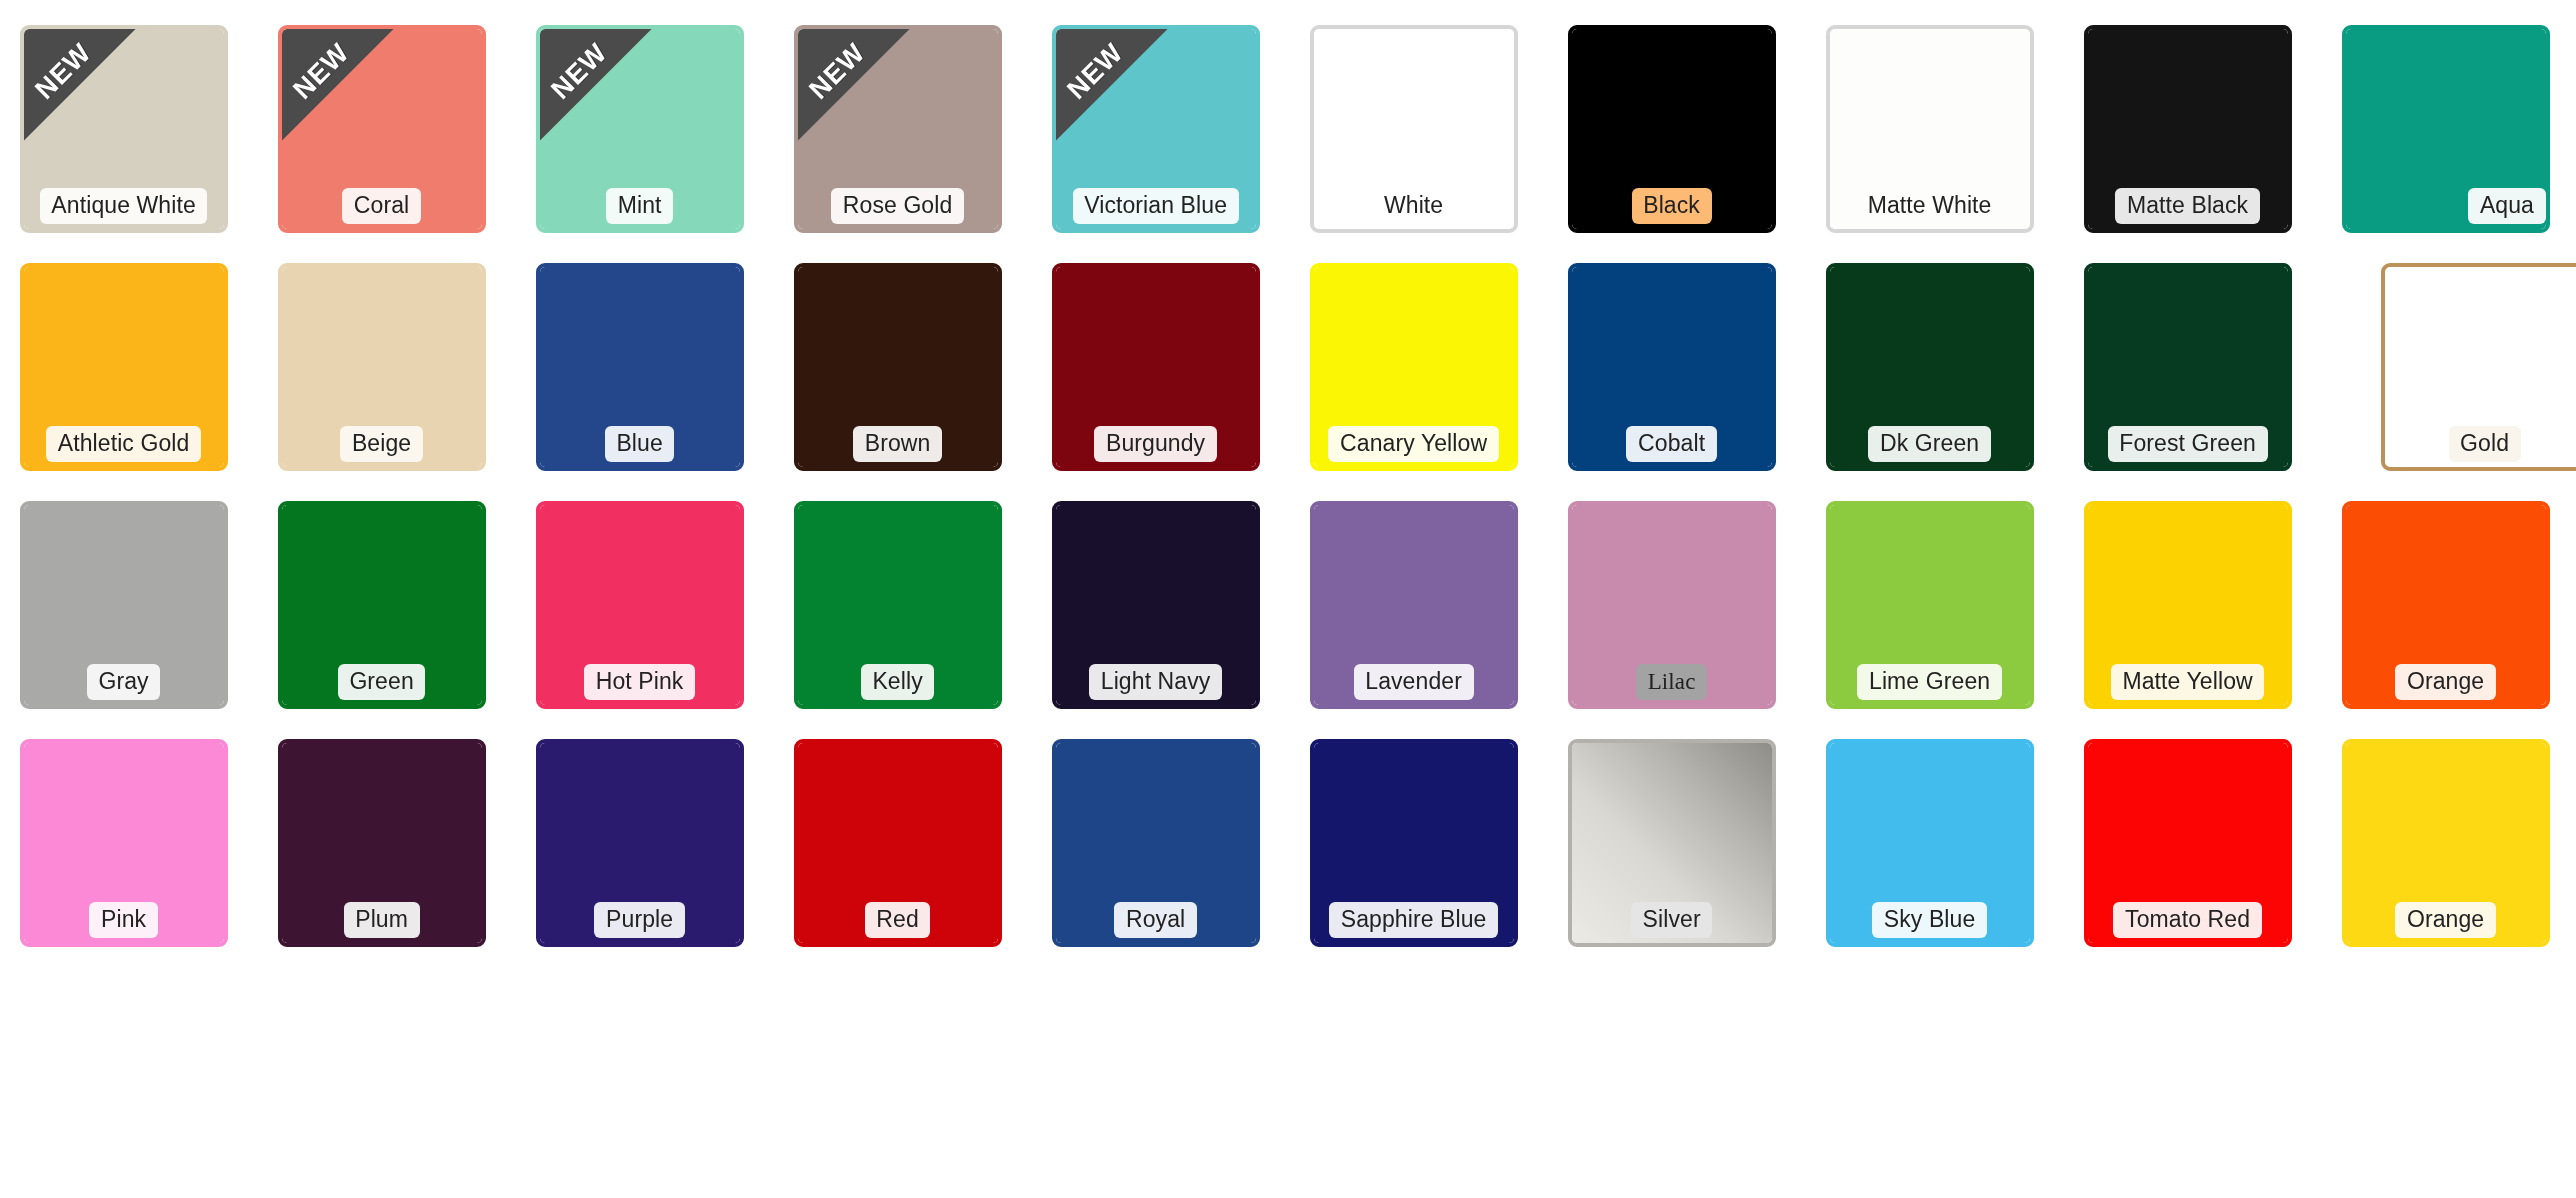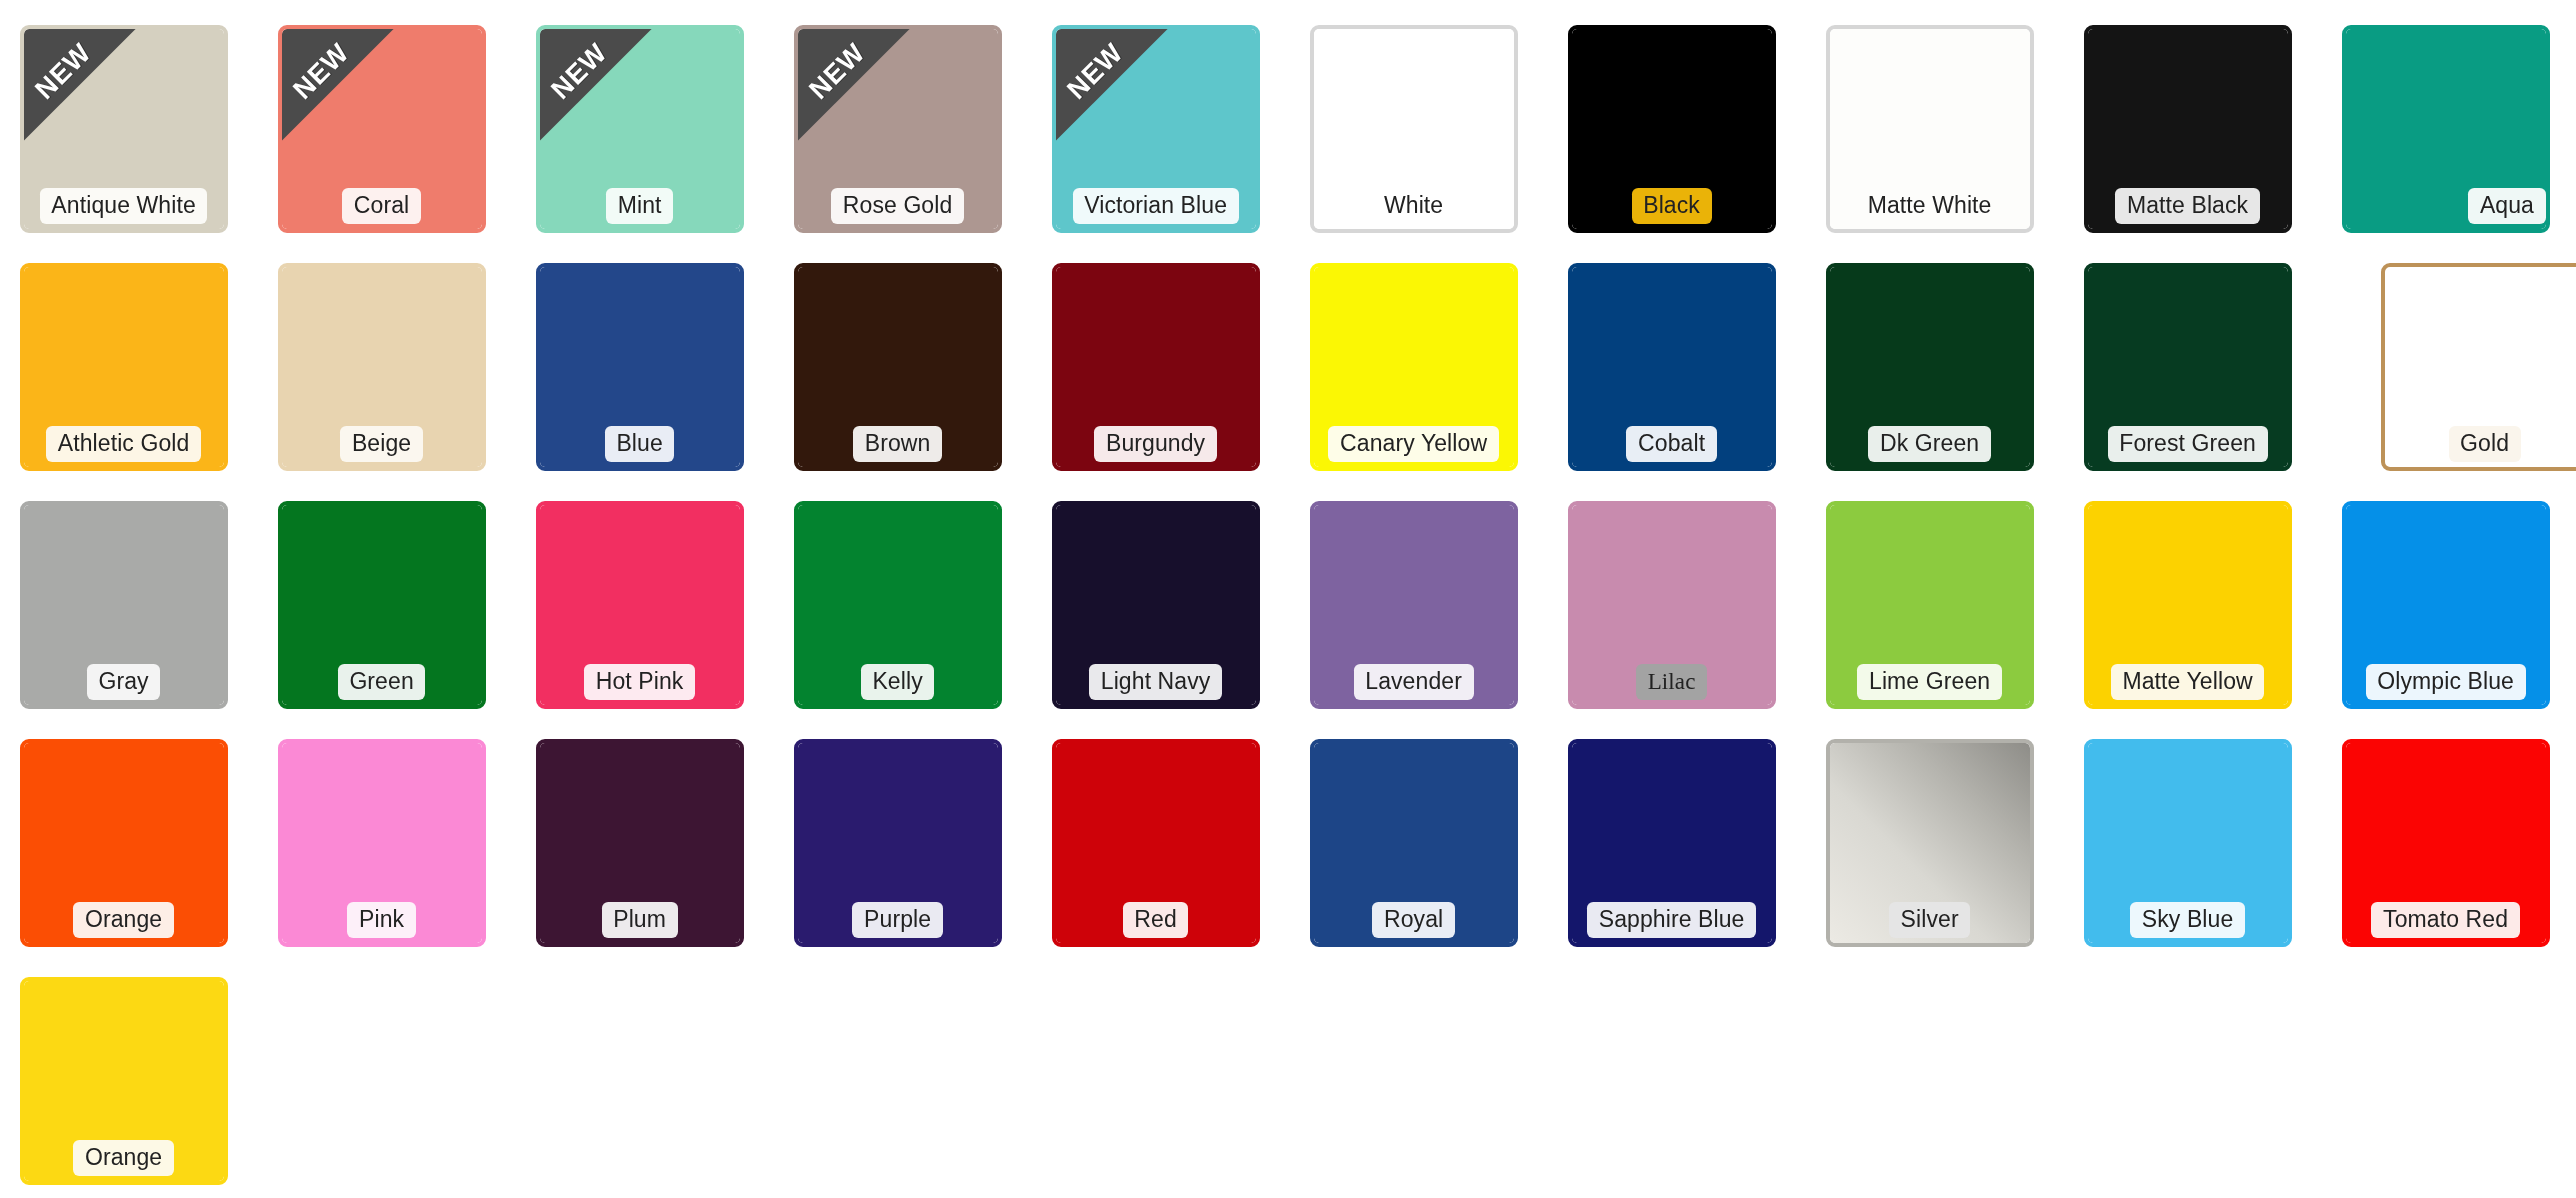--- a/index.html
+++ b/index.html
@@ -138,21 +138,21 @@
         <div class="new-text">NEW</div>
       </div>
       <span class="swatch-label" style="background-color: rgb(240, 250, 251);">Victorian Blue</span>
     </div>
     <div class="swatch" style="border-color: rgb(214, 214, 214);">
       <div class="swatch-fill" style="background-color: rgb(255, 255, 255);"></div>
       <span class="swatch-label" style="background-color: rgb(255, 255, 255);">White</span>
     </div>
     <div class="swatch" style="border-color: rgb(0, 0, 0);">
       <div class="swatch-fill" style="background-color: rgb(0, 0, 0);"></div>
-      <span class="swatch-label" style="background-color: #eab308;">Black</span>
+      <span class="swatch-label" style="background-color: #fdba74;">Black</span>
     </div>
     <div class="swatch" style="border-color: rgb(214, 214, 214);">
       <div class="swatch-fill" style="background-color: rgb(253, 253, 251);"></div>
       <span class="swatch-label" style="background-color: rgb(253, 253, 251);">Matte White</span>
     </div>
     <div class="swatch" style="border-color: rgb(20, 20, 20);">
       <div class="swatch-fill" style="background-color: rgb(20, 20, 20);"></div>
       <span class="swatch-label" style="background-color: rgb(231, 231, 231);">Matte Black</span>
     </div>
     <div class="swatch" style="border-color: rgb(9, 156, 131); justify-content: flex-end;">
@@ -228,24 +228,20 @@
       <span class="swatch-label" style="background-color: #a3a3a3; font-family: Liberation Serif, serif;">Lilac</span>
     </div>
     <div class="swatch" style="border-color: rgb(140, 203, 63);">
       <div class="swatch-fill" style="background-color: rgb(140, 203, 63);"></div>
       <span class="swatch-label" style="background-color: rgb(243, 250, 234);">Lime Green</span>
     </div>
     <div class="swatch" style="border-color: rgb(252, 210, 0);">
       <div class="swatch-fill" style="background-color: rgb(252, 210, 0);"></div>
       <span class="swatch-label" style="background-color: rgb(253, 248, 228);">Matte Yellow</span>
     </div>
-    <div class="swatch" style="border-color: rgb(5, 144, 232);">
-      <div class="swatch-fill" style="background-color: rgb(5, 144, 232);"></div>
-      <span class="swatch-label" style="background-color: rgb(236, 246, 253);">Olympic Blue</span>
-    </div>
     <div class="swatch" style="border-color: rgb(251, 78, 4);">
       <div class="swatch-fill" style="background-color: rgb(251, 78, 4);"></div>
       <span class="swatch-label" style="background-color: rgb(253, 238, 230);">Orange</span>
     </div>
     <div class="swatch" style="border-color: rgb(251, 137, 213);">
       <div class="swatch-fill" style="background-color: rgb(251, 137, 213);"></div>
       <span class="swatch-label" style="background-color: rgb(253, 240, 249);">Pink</span>
     </div>
     <div class="swatch" style="border-color: rgb(61, 21, 51);">
       <div class="swatch-fill" style="background-color: rgb(61, 21, 51);"></div>

